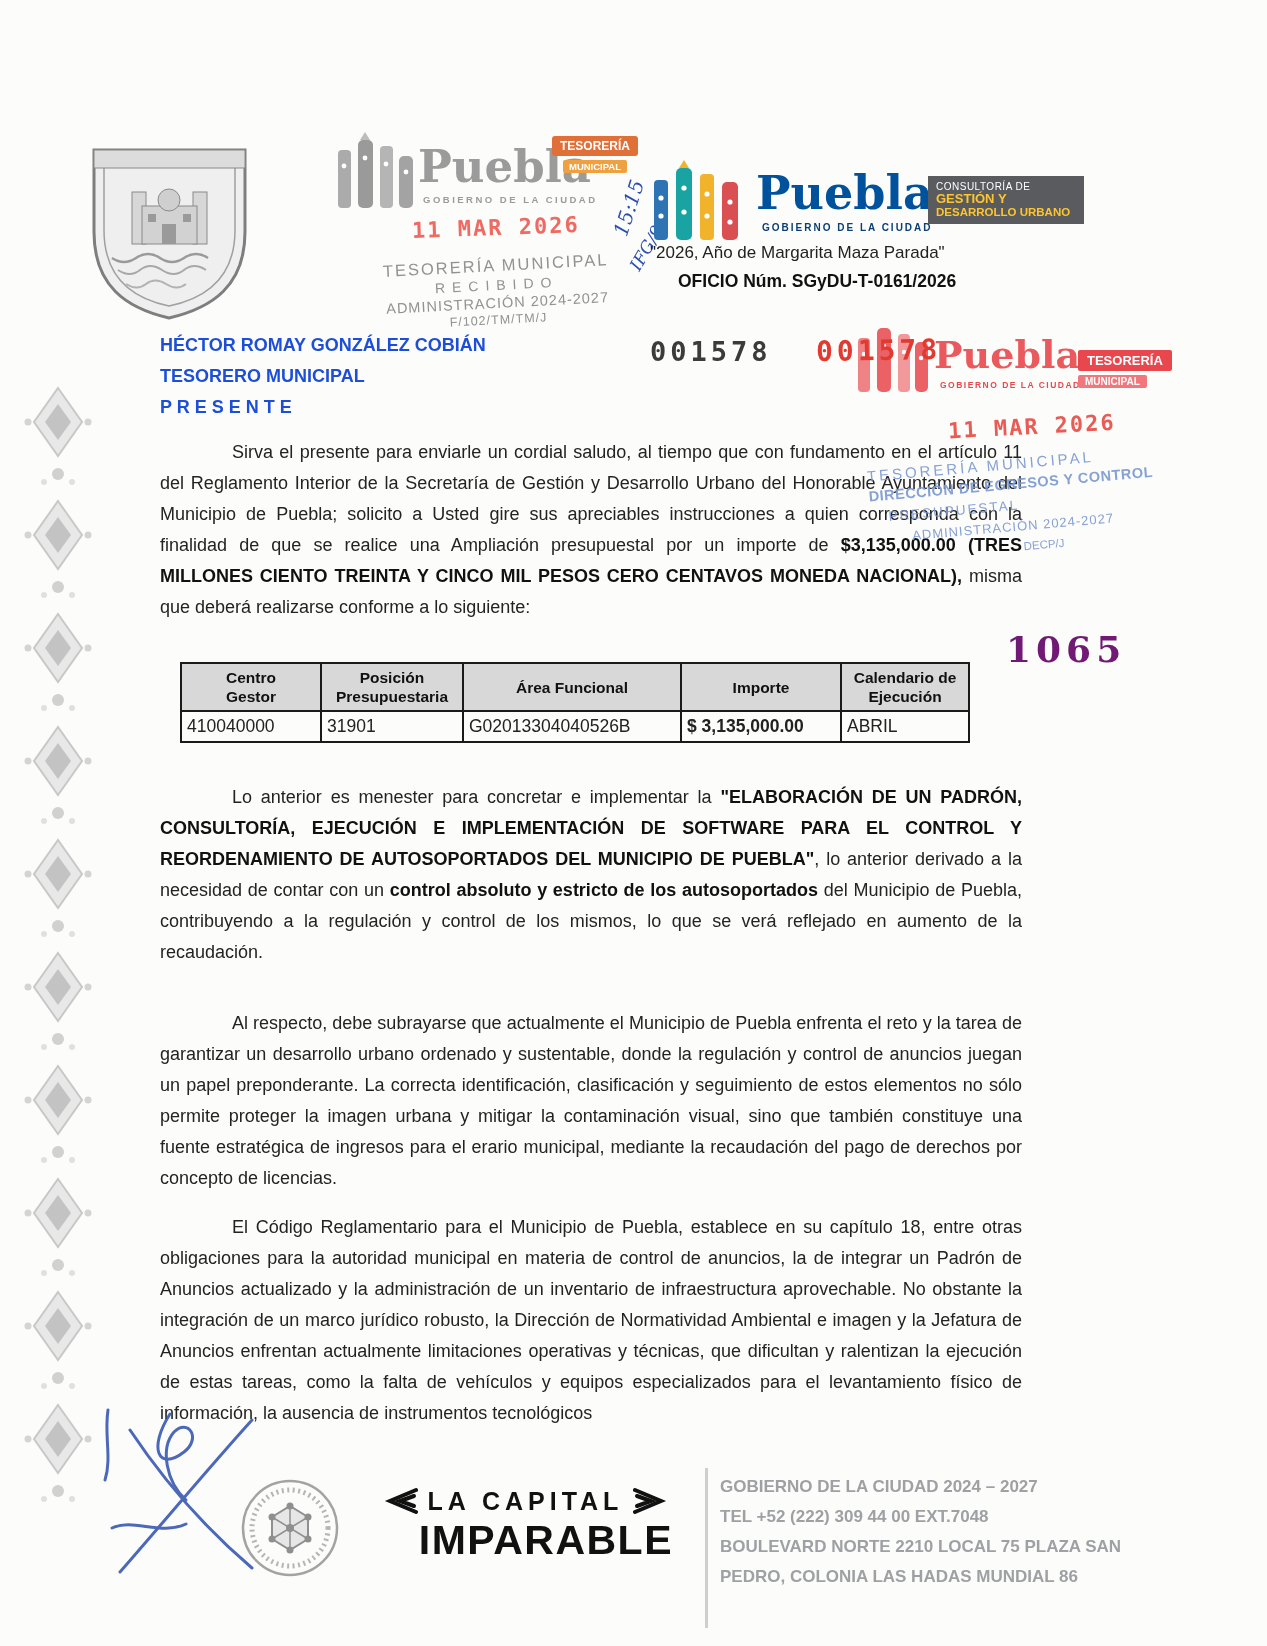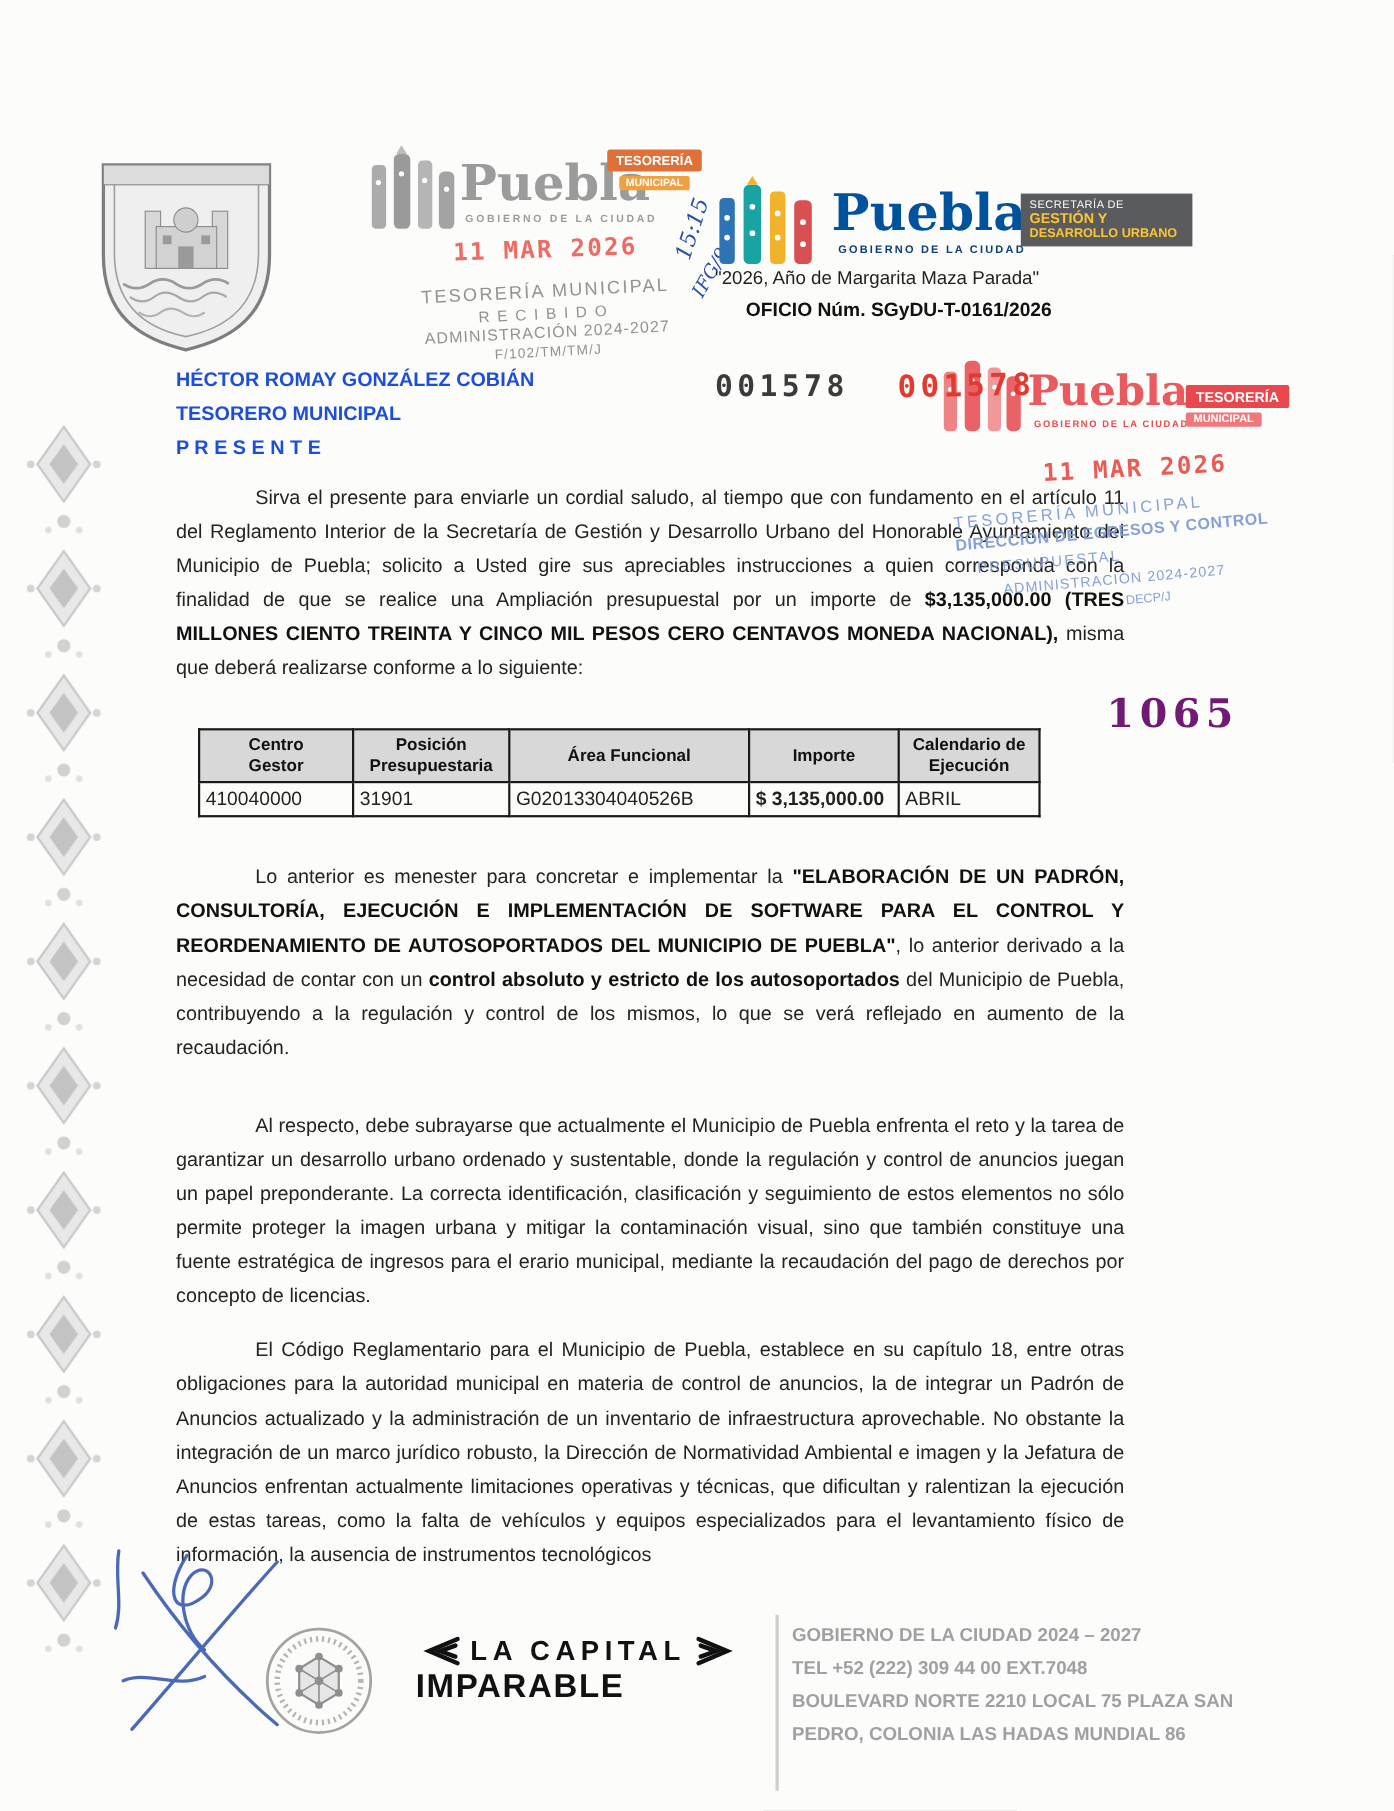--- a/index.html
+++ b/index.html
@@ -48,21 +48,21 @@
   .page-folio{font-family:"DejaVu Serif",serif;font-weight:bold;font-size:36px;color:#701a75;letter-spacing:5px}
   
   table.doc-table{border-collapse:collapse}
   .doc-table th{background:#d8d8d8;border:2px solid #1a1a1a;font-size:15.5px;color:#111;padding:4px 5px;vertical-align:middle;text-align:center;line-height:19px}
   .doc-table td{border:2px solid #1a1a1a;font-size:17.5px;color:#222;padding:4px 5px;text-align:left}
   .doc-table .narrow{display:inline-block;max-width:92px}
   .doc-table td.money{font-weight:bold}
   
   .capital-row{display:flex;align-items:center;justify-content:center;gap:10px}
   .capital1{font-size:25px;font-weight:900;letter-spacing:5px;color:#111}
-  .capital2{font-size:30px;font-weight:900;letter-spacing:1.5px;color:#111;text-align:left;margin-top:1px}
+  .capital2{font-size:41px;font-weight:900;letter-spacing:1.5px;color:#111;text-align:right;margin-top:1px}
   .divider{background:#cfcfcf;width:3px;height:160px}
   .footer-lines{color:#9ea0a3;font-weight:bold;font-size:17px;line-height:30px}
 </style>
 </head>
 <body>
 
 <div class="page">
 
   <svg class="abs" style="left:22px;top:382px" width="72" height="1130">
     <defs>
@@ -136,21 +136,21 @@
       <circle cx="82" cy="42" r="2.6" fill="#fff"></circle>
     <circle cx="13" cy="56" r="2.6" fill="#fff"></circle>
       <circle cx="36" cy="52" r="2.6" fill="#fff"></circle>
     <circle cx="59" cy="56" r="2.6" fill="#fff"></circle>
       <circle cx="82" cy="62" r="2.6" fill="#fff"></circle>
     <polygon points="36,0 41,8 31,8" fill="#f2b32c"></polygon>
   </svg>
   <div class="abs brandname blue-brand" style="left:756px;top:166px">Puebla</div>
   <div class="abs blue-sub" style="left:762px;top:222px">GOBIERNO DE LA CIUDAD</div>
   <div class="abs darkbox" style="left:928px;top:176px">
-    <div class="d1">SECRETARÍA DE</div>
+    <div class="d1">CONSULTORÍA DE</div>
     <div class="d2">GESTIÓN Y</div>
     <div class="d3">DESARROLLO URBANO</div>
   </div>
 
   <div class="abs motto" style="left:650px;top:243px">"2026, Año de Margarita Maza Parada"</div>
   <div class="abs oficio" style="left:678px;top:271px">OFICIO Núm. SGyDU-T-0161/2026</div>
 
   <div class="abs folio folio-black" style="left:650px;top:336px">001578</div>
 
   <svg class="abs" style="left:852px;top:322px;opacity:.85" width="80" height="74">
@@ -190,21 +190,21 @@
   </div>
 
   <div class="abs page-folio" style="left:1006px;top:628px">1065</div>
 
   <table class="abs doc-table" style="left:180px;top:662px">
     <thead>
       <tr>
         <th style="width:140px"><span class="narrow">Centro Gestor</span></th>
         <th style="width:142px"><span class="narrow" style="max-width:130px">Posición Presupuestaria</span></th>
         <th style="width:218px"><span>Área Funcional</span></th>
-        <th style="width:136px"><span>Importe</span></th>
+        <th style="width:160px"><span>Importe</span></th>
         <th style="width:128px"><span class="narrow" style="max-width:110px">Calendario de Ejecución</span></th>
       </tr>
     </thead>
     <tbody>
       <tr>
         <td>410040000</td>
         <td>31901</td>
         <td>G02013304040526B</td>
         <td class="money">$ 3,135,000.00</td>
         <td>ABRIL</td>

